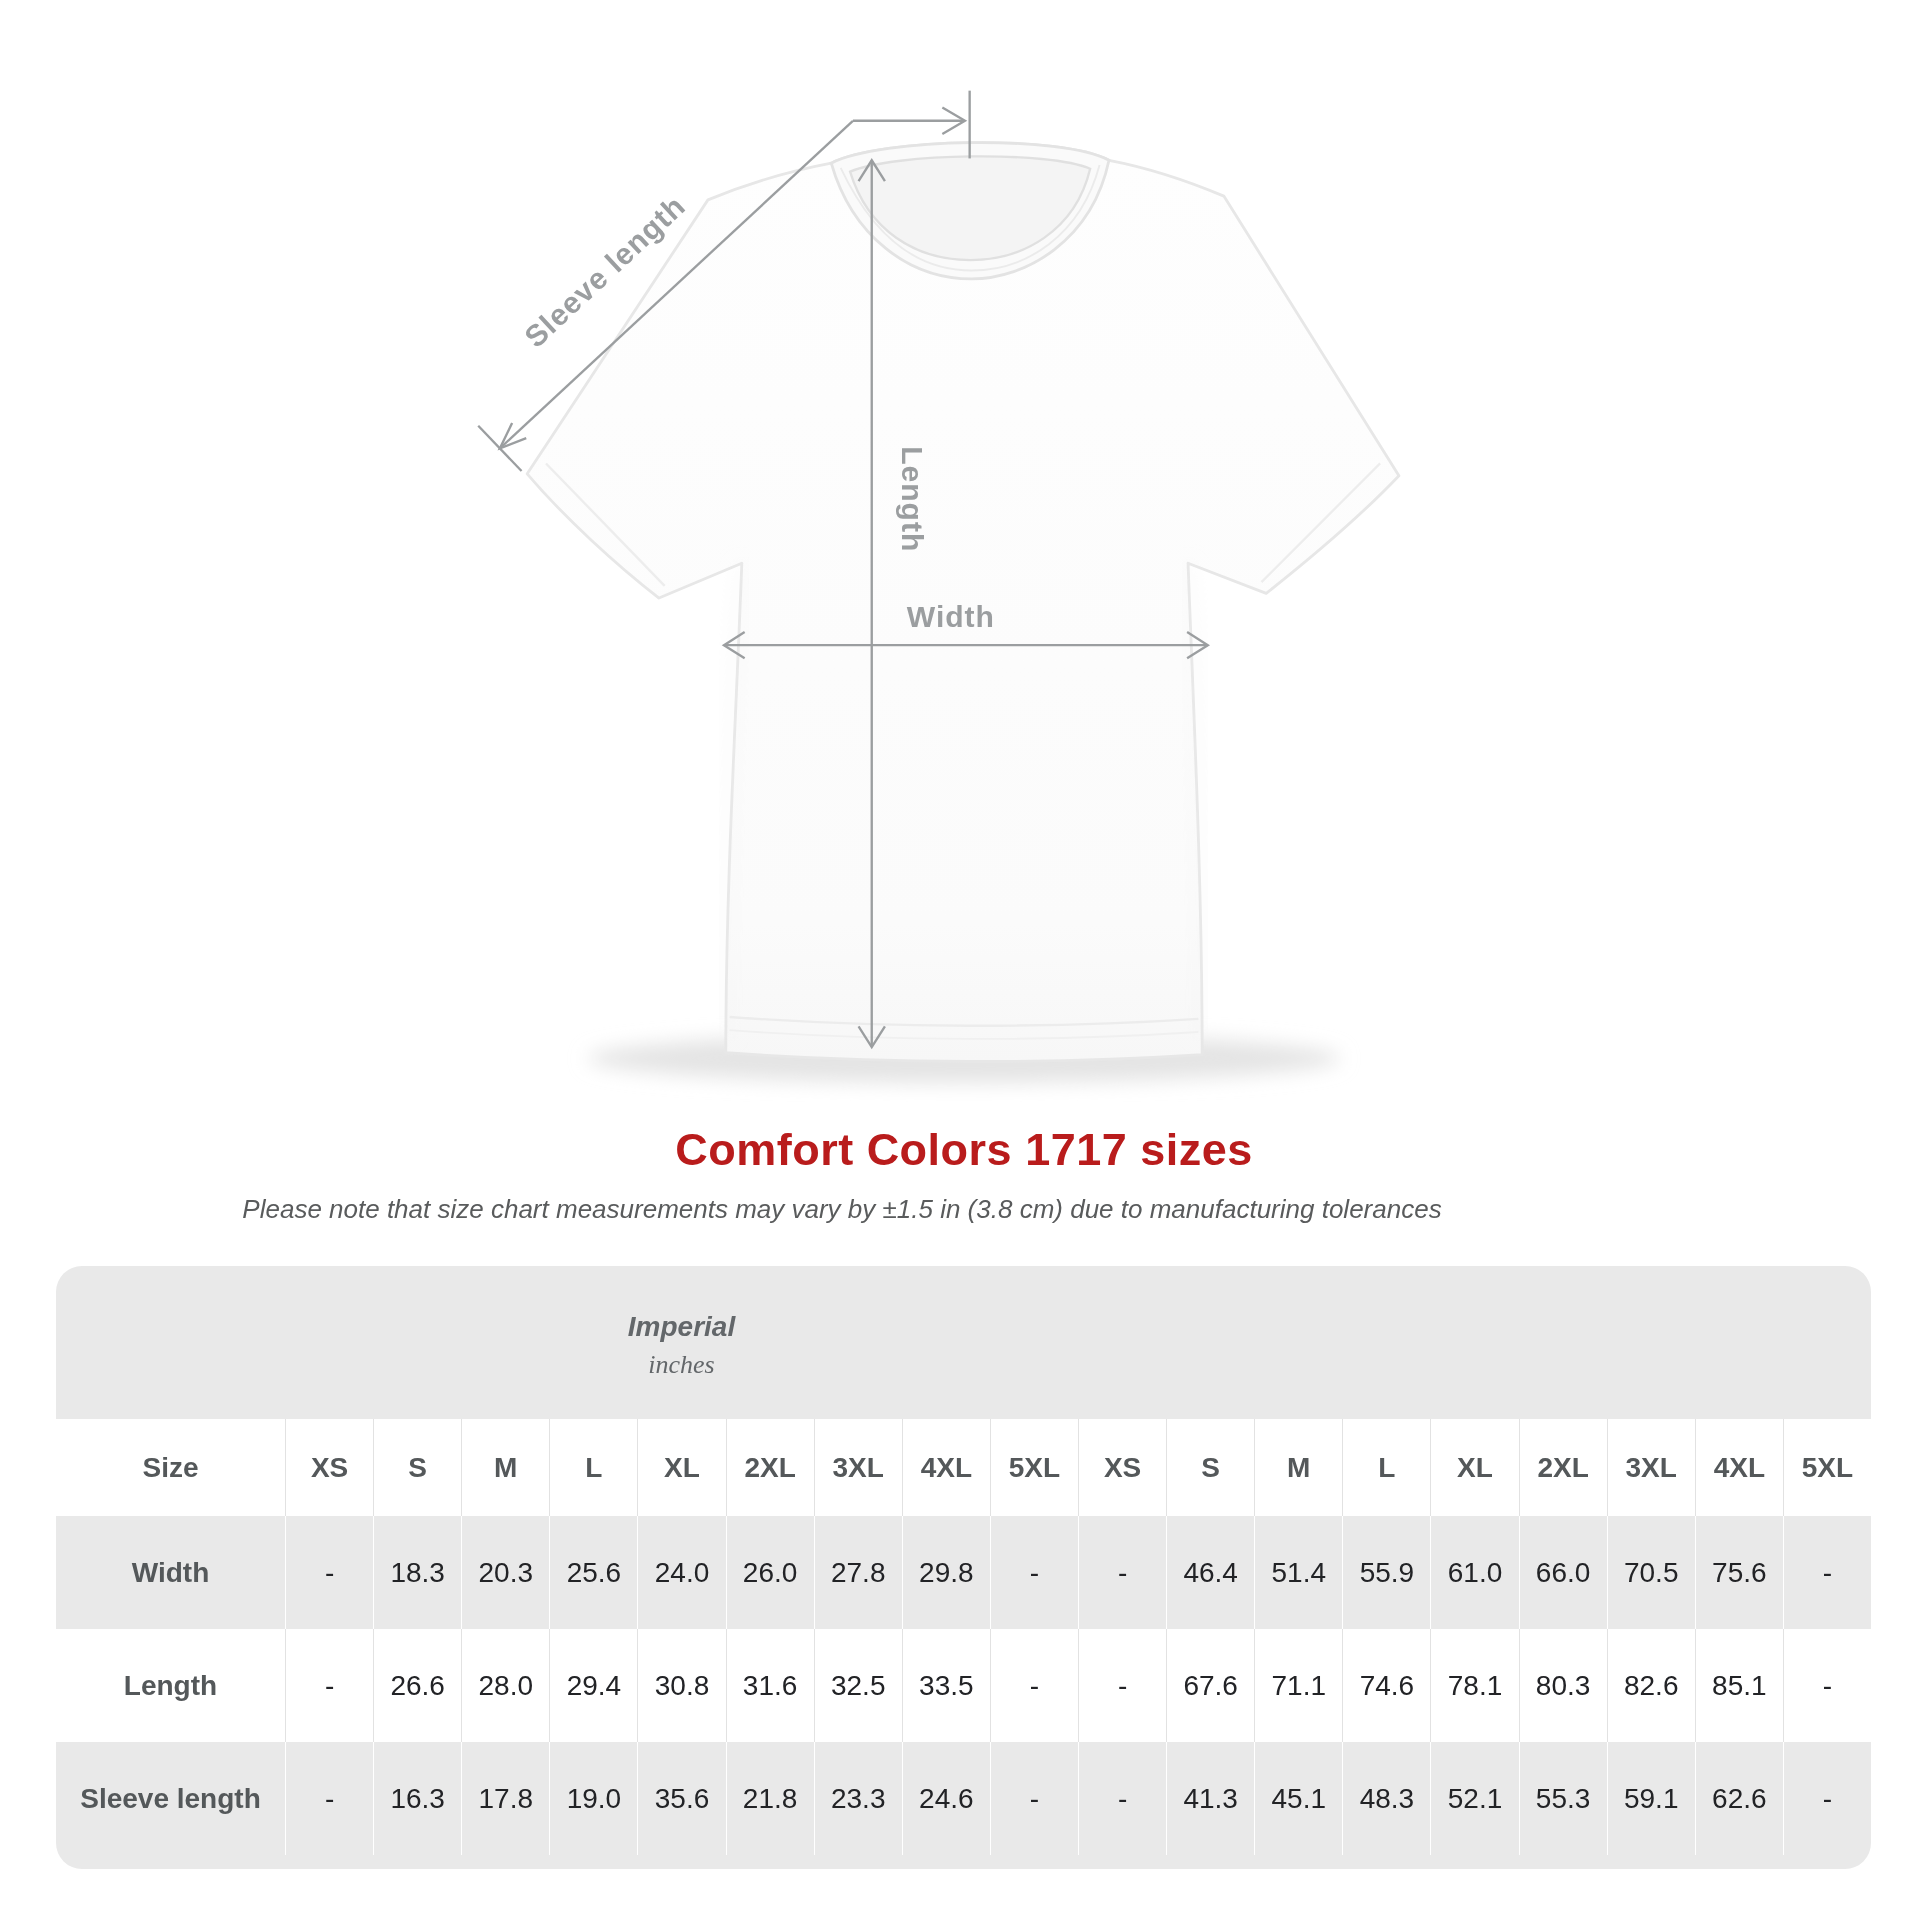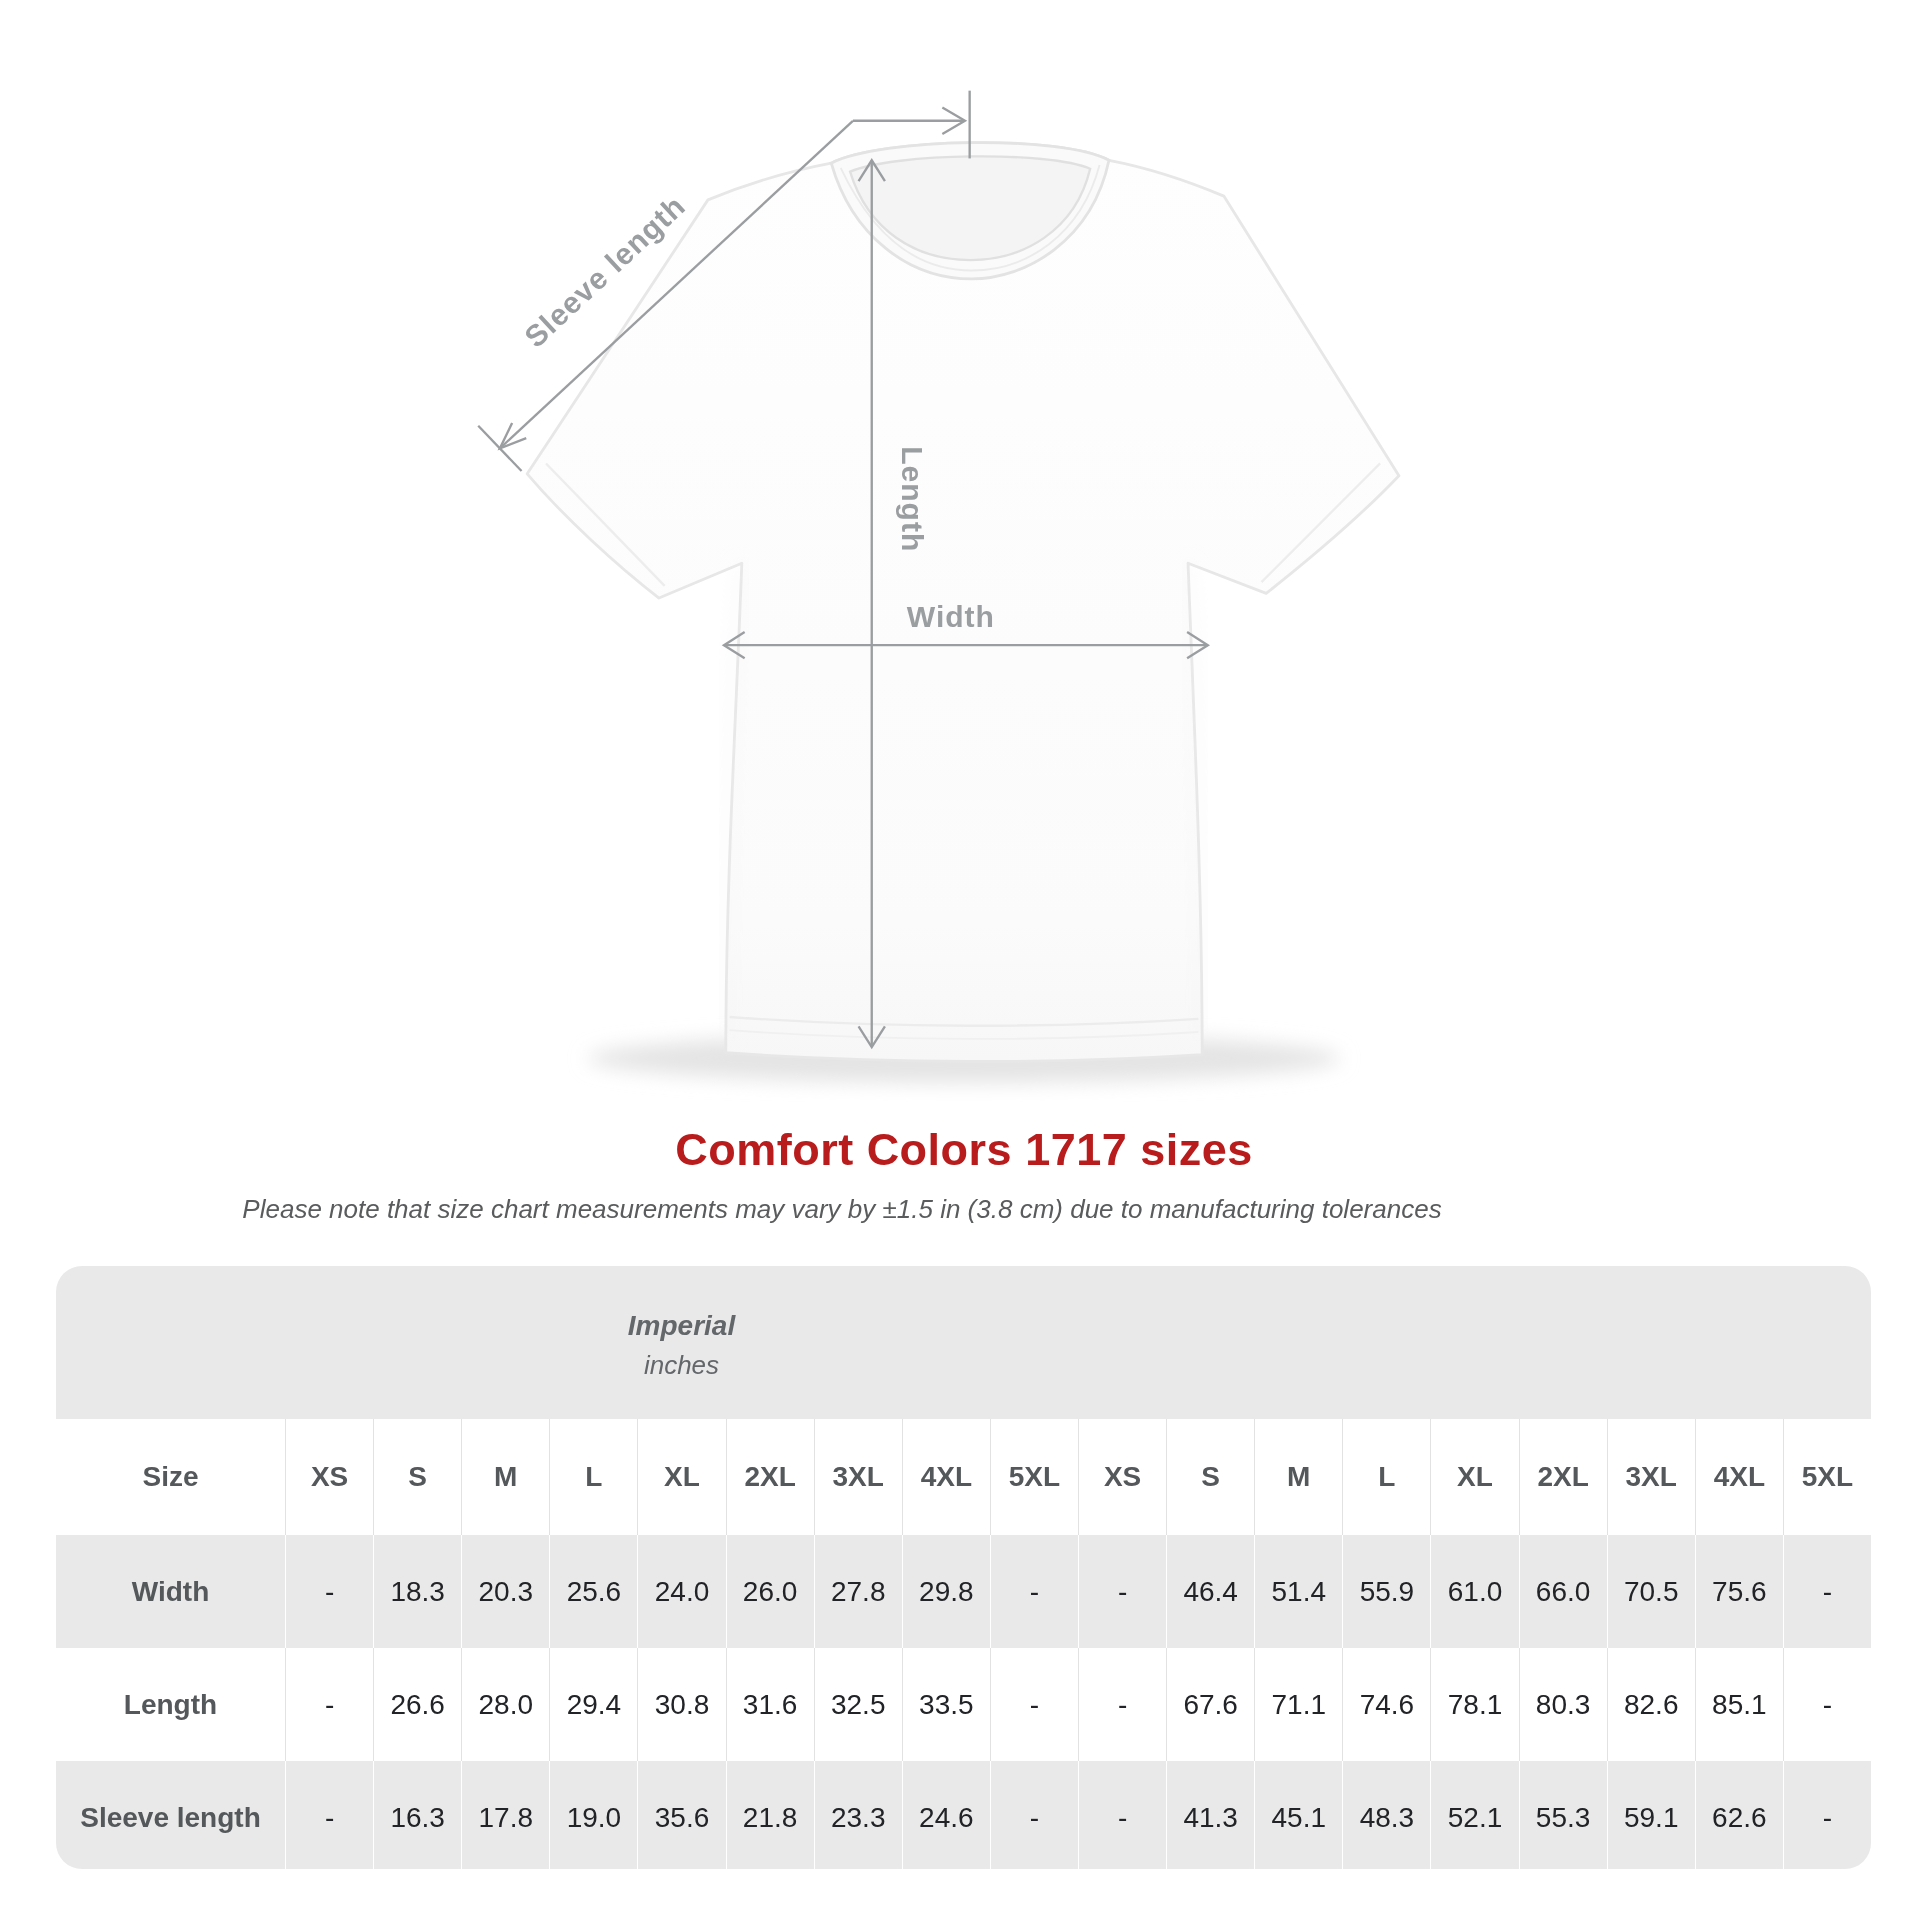--- a/index.html
+++ b/index.html
@@ -14,24 +14,24 @@
          font-size:45px;font-weight:bold;color:#b91c1c;letter-spacing:0.5px;}
   .subtitle{position:absolute;left:0;top:1194px;width:1684px;text-align:center;
          font-size:26px;font-style:italic;color:#595b5c;}
 
   
   .table-card{position:absolute;left:56px;top:1266px;width:1815px;height:603px;
               background:#e9e9e9;border-radius:26px;overflow:hidden;}
   .band{display:grid;grid-template-columns:229px 1fr 1fr;height:153px;}
   .band-cell{display:flex;flex-direction:column;align-items:center;justify-content:center;padding-top:5.6px;}
   .g-name{font-size:28px;font-weight:bold;font-style:italic;color:#63676a;}
-  .g-unit{font-size:26px;font-style:italic;color:#63676a;margin-top:7.5px;}
+  .g-unit{font-size:26px;font-style:italic;color:#63676a;margin-top:7.5px;font-family:Liberation Serif, serif;}
 
   .trow{display:grid;grid-template-columns:229px repeat(18,1fr);height:113px;}
-  #header-row{height:116px;}
+  #header-row{height:97px;}
   .r-white{--sep:#e2e2e2;background:#ffffff;}
   .r-gray{--sep:#ffffff;background:transparent;}
   .cell{display:flex;align-items:center;justify-content:center;font-size:28px;color:#222326;}
   .trow .cell + .cell{border-left:1.9px solid var(--sep);}
   .cell.first-data{border-left-width:2.8px;}
   .cell.group-start{border-left-width:5.6px;}
   .cell.lab{font-weight:bold;color:#54585a;}
   .cell.hd{font-weight:bold;color:#54585a;}
 </style>
 </head>

